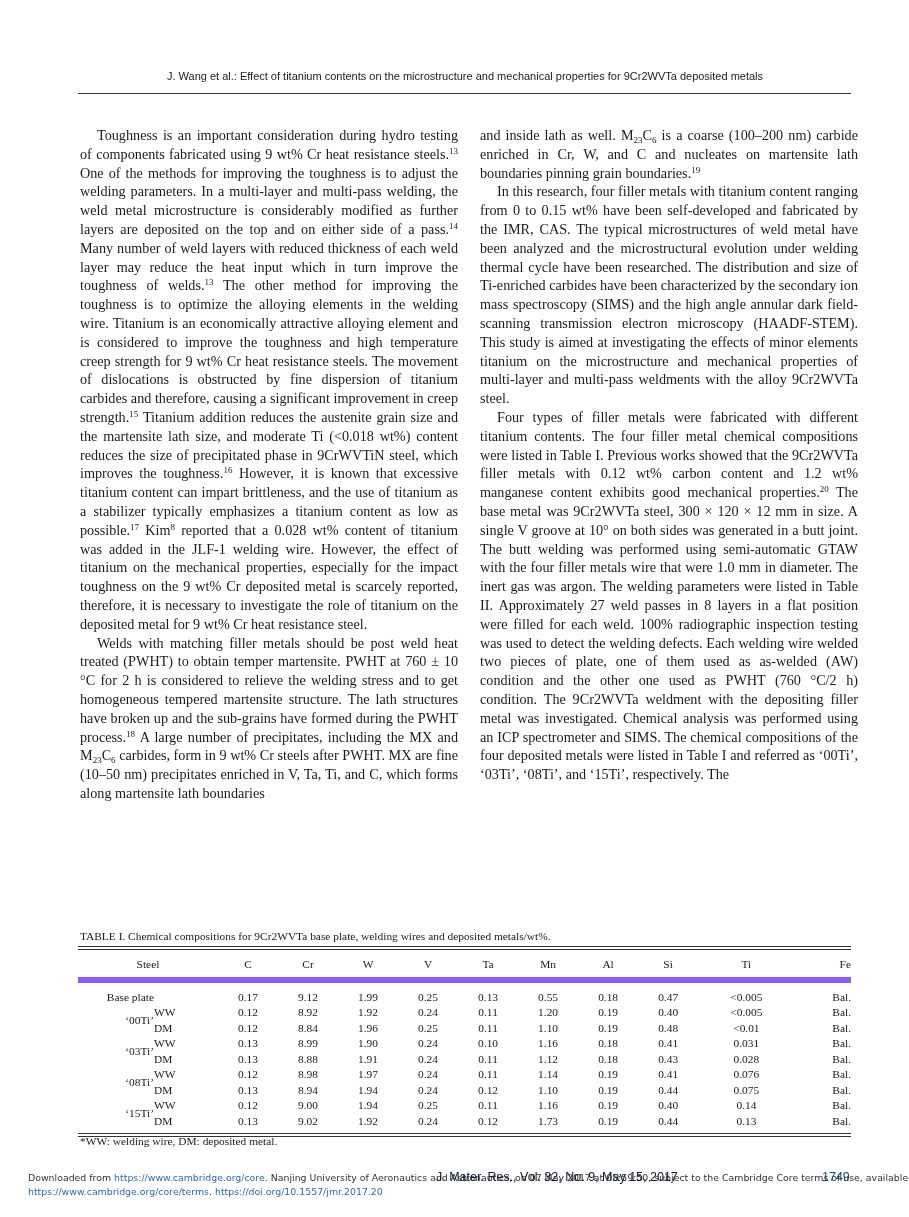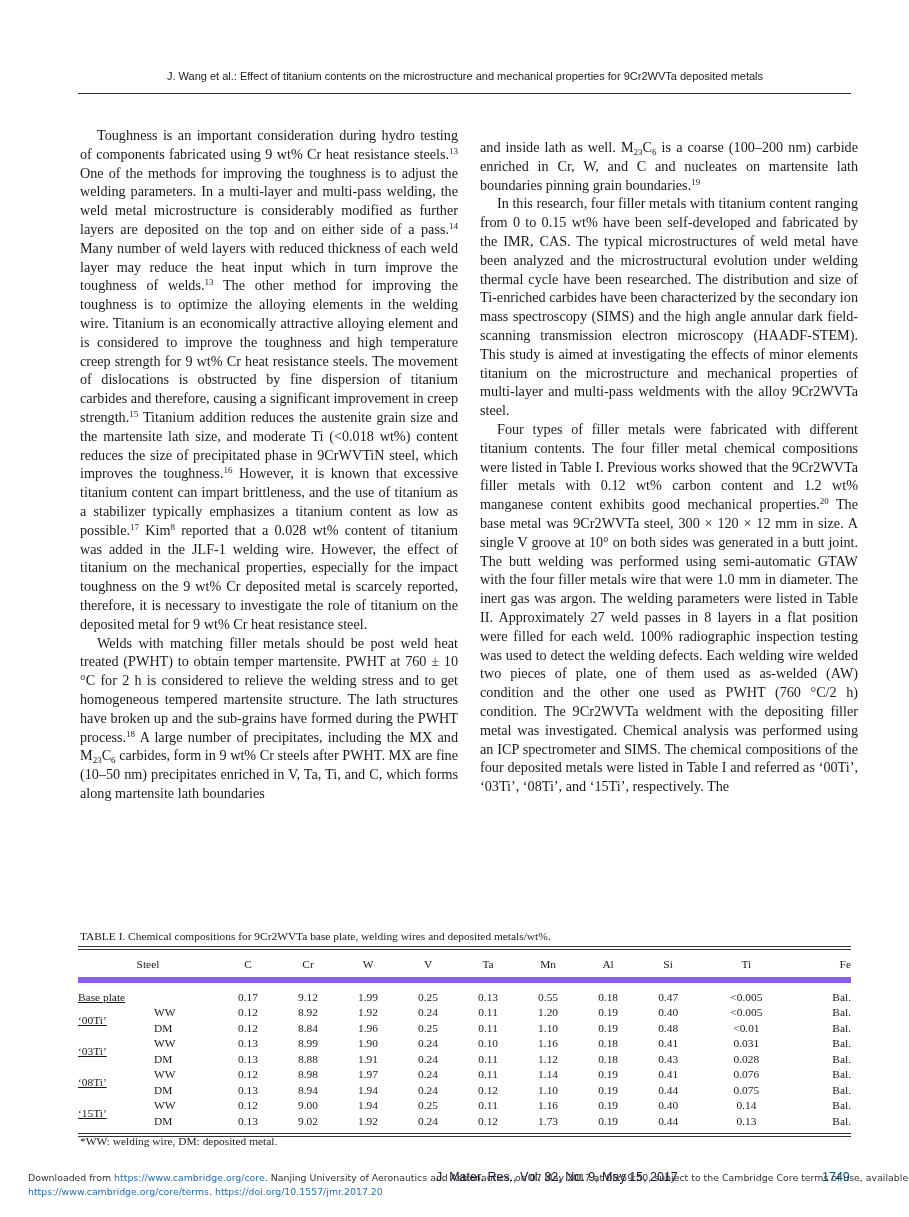--- a/index.html
+++ b/index.html
@@ -10,38 +10,38 @@
   }
   .head-rule { position: absolute; left: 78px; top: 93px; width: 773px; height: 1px; background: #333; }
   .col {
     position: absolute; top: 126px; width: 378px;
     font-family: "Liberation Serif", serif; font-size: 14.2px; line-height: 18.8px;
     text-align: justify; hyphens: manual;
   }
   .col.left { left: 80px; }
   .col.right { left: 480px; }
   .col p { margin: 0; text-indent: 17px; }
-  .col p.noindent { text-indent: 0; margin-top: 12px; }
+  .col p.noindent { text-indent: 0; }
   sup { font-size: 9px; line-height: 0; vertical-align: 5px; }
   sub { font-size: 9px; line-height: 0; vertical-align: -3px; }
   .section-heading {
     font-family: "Liberation Sans", sans-serif; font-weight: bold; font-size: 14px;
     margin: 26px 0 9px 0; text-indent: 0; letter-spacing: 0.1px;
   }
   .table-caption {
     position: absolute; left: 80px; top: 930px; width: 770px;
     font-family: "Liberation Serif", serif; font-size: 11.4px;
   }
   .table-wrap { position: absolute; left: 78px; top: 946px; width: 773px; }
   .dbl-rule { border-top: 1px solid #333; height: 2px; border-bottom: 1px solid #333; }
   table.chem { width: 100%; border-collapse: collapse; font-family: "Liberation Serif", serif; font-size: 11.4px; }
   table.chem th { font-weight: normal; padding: 8px 0 7px 0; text-align: center; border-bottom: 6px solid #8b5cf6; }
   table.chem td { padding: 0; height: 15.5px; text-align: center; }
   table.chem tbody tr:first-child td { padding-top: 6px; }
-  table.chem .steel { text-align: left; width: 76px; text-decoration: underline; }
+  table.chem .steel { text-align: right; width: 76px; }
   table.chem .sub { text-align: left; width: 64px; }
   table.chem .fe { text-align: right; }
   .bottom-rule { border-top: 1px solid #333; margin-top: 4px; height: 2px; border-bottom: 1px solid #333; }
   .footnote { position: absolute; left: 80px; top: 1135px; font-family: "Liberation Serif", serif; font-size: 11.4px; }
   .dl-line { position: absolute; left: 28px; font-family: "DejaVu Sans", sans-serif; font-size: 9.4px; color: #333; white-space: nowrap; }
   .dl-line.l1 { top: 1172px; }
   .dl-line.l2 { top: 1186px; }
   .link { color: #2b6cb0; }
   .journal-overlay { position: absolute; left: 436px; top: 1170px; font-family: "Liberation Sans", sans-serif; font-size: 12.5px; color: #0f172a; }
   .page-num { position: absolute; left: 822px; top: 1170px; font-family: "Liberation Sans", sans-serif; font-size: 12.5px; color: #0c4a6e; }

